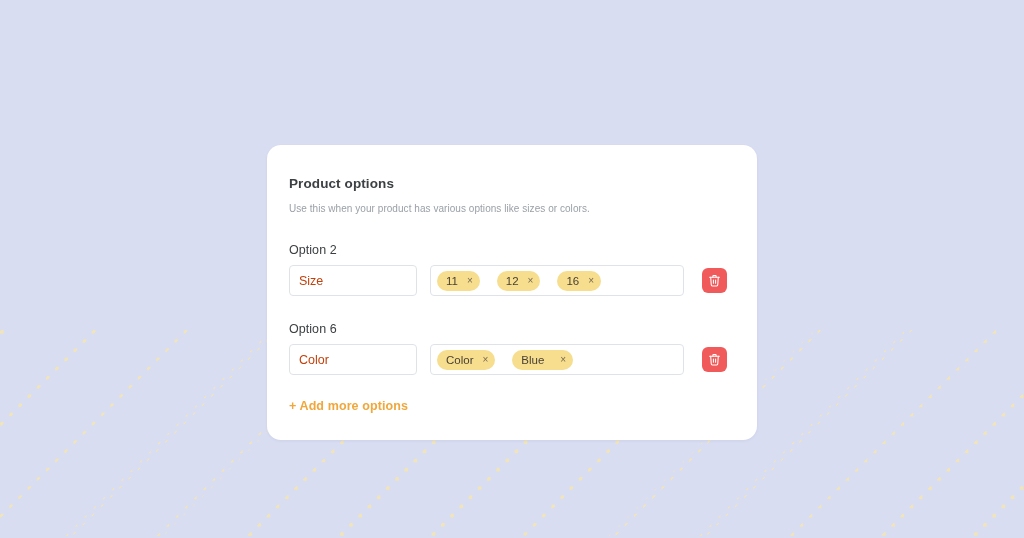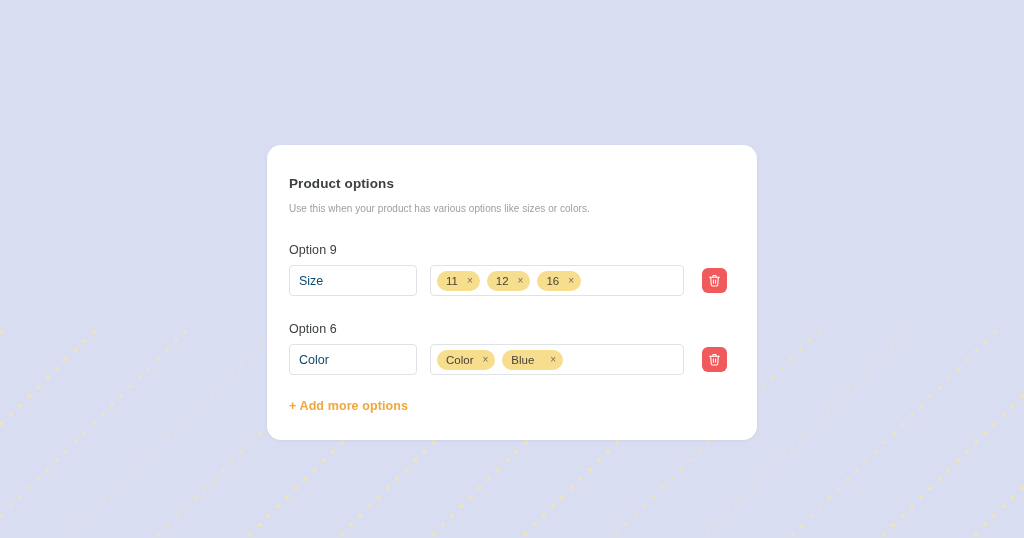--- a/index.html
+++ b/index.html
@@ -89,21 +89,21 @@
 
   .name-input {
     width: 128px;
     height: 31px;
     box-sizing: border-box;
     border: 1px solid #dfe3e8;
     border-radius: 4px;
     background: #ffffff;
     font-family: "Liberation Sans", sans-serif;
     font-size: 12.5px;
-    color: #0c4a6e;
+    color: #c2410c;
     padding: 0 9px;
     outline: none;
   }
   .name-input::placeholder { color: #9aa0a6; }
 
   .tags-field {
     width: 254px;
     height: 31px;
     box-sizing: border-box;
     border: 1px solid #dfe3e8;
@@ -116,21 +116,21 @@
     overflow: hidden;
   }
 
   .chip {
     display: inline-flex;
     align-items: center;
     height: 20px;
     background: #f6de8e;
     border-radius: 10px;
     padding: 0 7px 0 9px;
-    margin-right: 7px;
+    margin-right: 17px;
     font-size: 11.5px;
     color: #4a4034;
     white-space: nowrap;
   }
   .chip-label { line-height: 20px; }
   .chip-x {
     font-size: 10px;
     color: #7a6b51;
     margin-left: 9px;
     line-height: 20px;
@@ -171,21 +171,21 @@
 <div id="bg-pattern-top"></div>
 <div id="bg-pattern"></div>
 
 <div id="card">
 
   <div class="card-title">Product options</div>
   <div class="card-subtitle">Use this when your product has various options like sizes or colors.</div>
 
   
   <div class="option-block">
-    <div class="option-label">Option 9</div>
+    <div class="option-label">Option 2</div>
     <div class="option-row">
 
       <input class="name-input" type="text" value="Size" style="">
 
       <div class="tags-field">
         <span class="chip">
           <span class="chip-label">11</span>
           <span class="chip-x">×</span>
         </span>
         <span class="chip">

